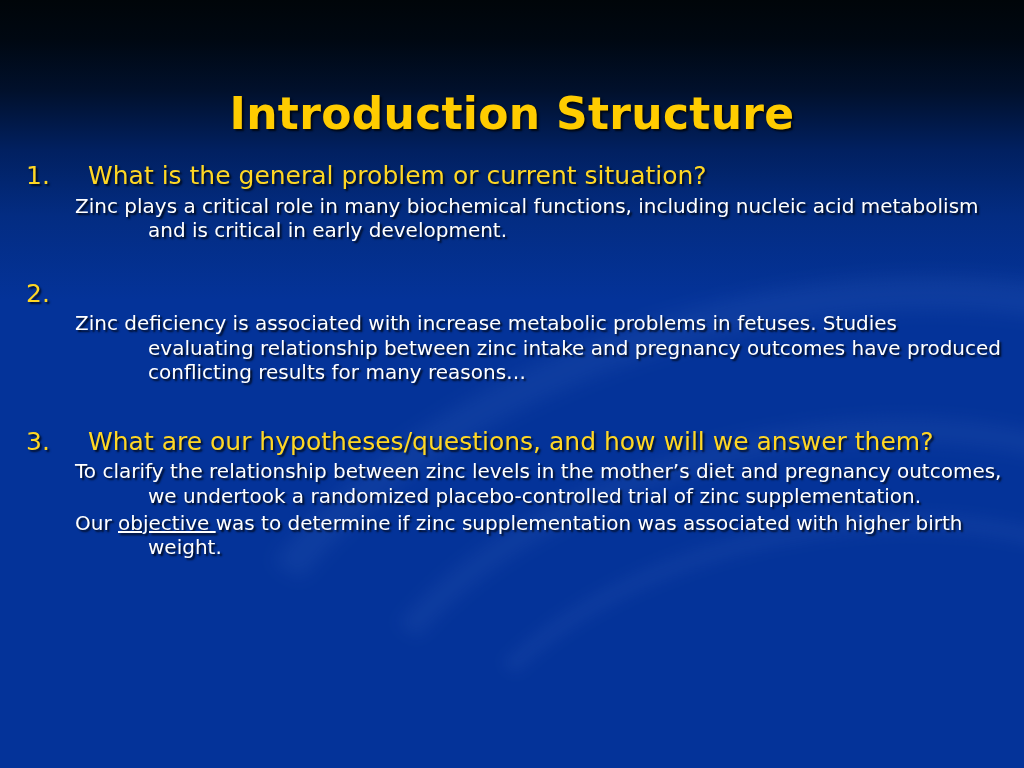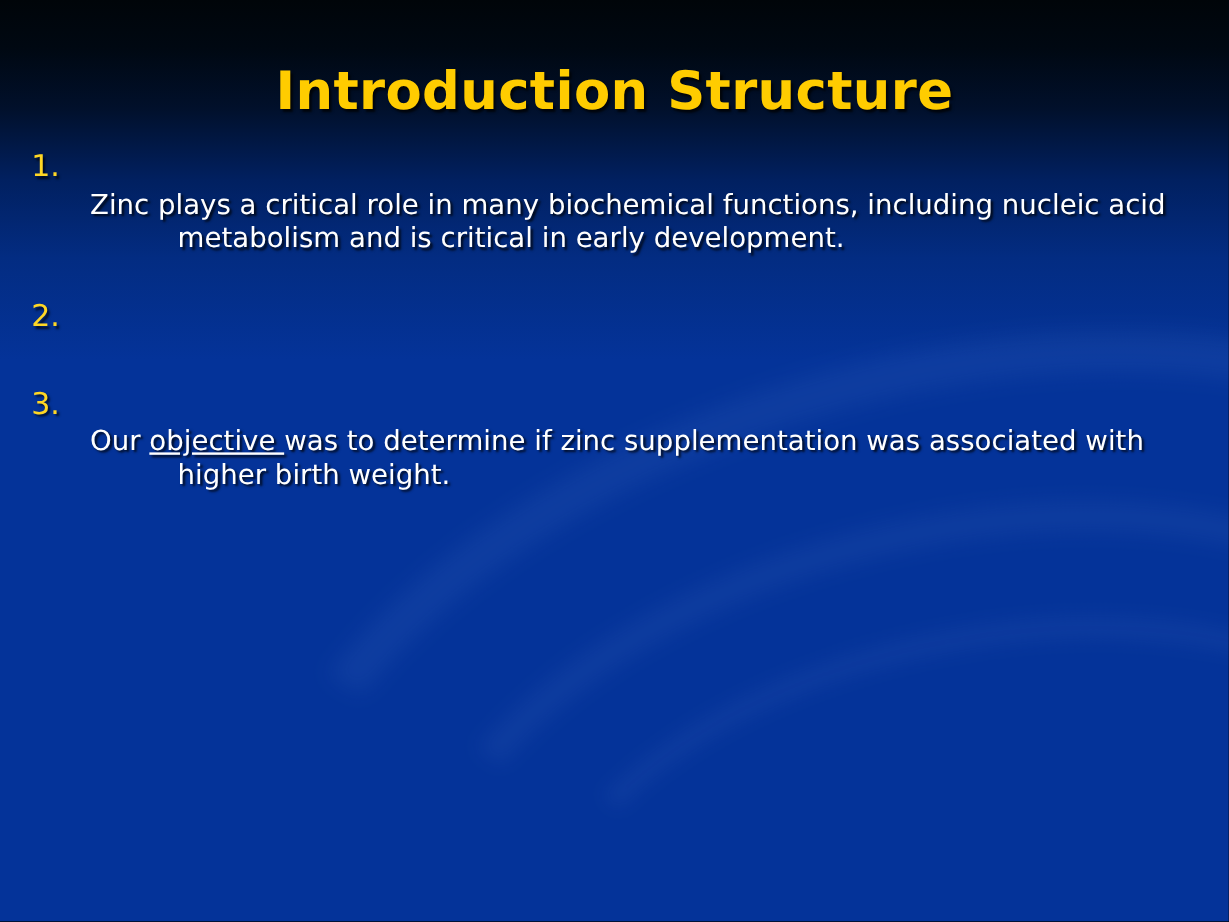--- a/index.html
+++ b/index.html
@@ -72,21 +72,21 @@
     filter: blur(7px);
   }
 
   #content {
     position: relative;
     z-index: 2;
   }
 
   .slide-title {
     margin: 0;
-    padding-top: 51px;
+    padding-top: 88px;
     text-align: center;
     font-size: 44px;
     font-weight: bold;
     color: #FFCC00;
     letter-spacing: 0.3px;
     text-shadow: 2px 2px 2px rgba(0,0,0,0.75);
     white-space: pre;
   }
 
   .body-area {
@@ -110,21 +110,21 @@
   .q-num {
     flex: 0 0 auto;
     width: 62px;
   }
   .q-text {
     flex: 0 1 auto;
   }
 
   .para {
     color: #FFFFFF;
-    font-size: 23px;
+    font-size: 20px;
     line-height: 1.23;
     text-shadow: 2px 2px 2px rgba(0,0,0,0.8);
     padding-left: 122px;
     text-indent: -73px;
     margin: 2px 0 0 0;
     max-width: 930px;
   }
   .para .u {
     text-decoration: underline;
     margin-top: 44px;
@@ -148,40 +148,48 @@
 
   <div id="content">
 
     <h1 class="slide-title">Introduction Structure</h1>
 
     <div class="body-area">
 
       <div class="block">
         <div class="q-heading">
           <span class="q-num">1.</span>
+          <span class="q-text">What is the general problem or current situation?</span>
         </div>
         <p class="para">
           <span>Zinc plays a critical role in many biochemical functions, including nucleic acid metabolism and is critical in early development.</span>
         </p>
       </div>
 
       <div class="spacer"></div>
 
       <div class="block">
         <div class="q-heading">
           <span class="q-num">2.</span>
         </div>
+        <p class="para">
+          <span>Zinc deficiency is associated with increase metabolic problems in fetuses. Studies evaluating relationship between zinc intake and pregnancy outcomes have produced conflicting results for many reasons…</span>
+        </p>
       </div>
 
       <div class="spacer-lg"></div>
 
       <div class="block">
         <div class="q-heading">
           <span class="q-num">3.</span>
+          <span class="q-text">What are our hypotheses/questions, and how will we answer them?</span>
         </div>
+        <p class="para">
+          <span>To clarify the relationship between zinc levels in the mother’s diet and pregnancy outcomes, we undertook a randomized placebo-controlled trial of zinc supplementation.</span>
+        </p>
         <p class="para">
           <span>Our </span><span class="u">objective </span><span>was to determine if zinc supplementation was associated with higher birth weight.</span>
         </p>
       </div>
 
     </div>
   </div>
 </div>
 
 </body></html>

